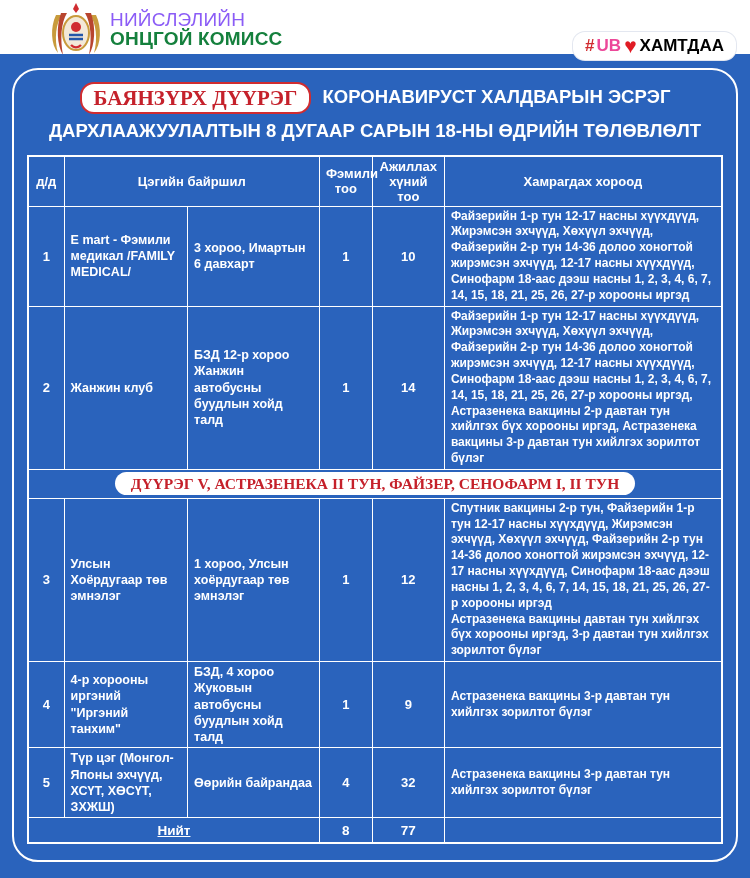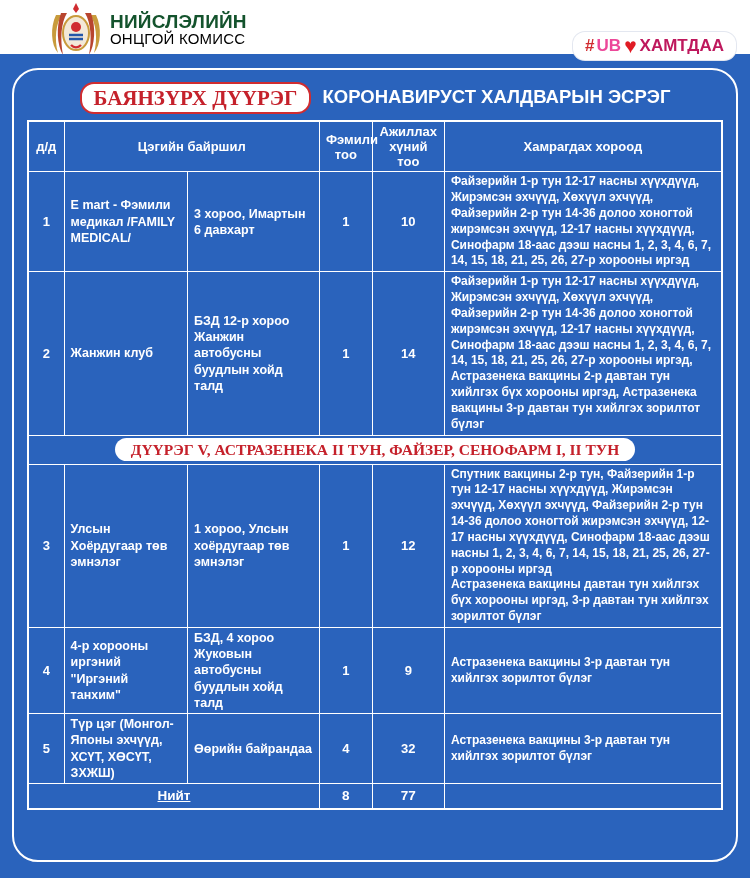--- a/index.html
+++ b/index.html
@@ -10,33 +10,33 @@
     background: #ffffff;
   }
   
   .topbar {
     height: 54px; background: #ffffff;
     display: flex; align-items: center; padding: 0 10px 0 48px;
     position: relative;
   }
   .logo { width: 56px; height: 60px; margin-top: 8px; flex: 0 0 auto; }
   .org-names { margin-left: 6px; line-height: 1.02; padding-top: 4px; }
-  .org-line1 { color: #14532d; font-weight: 700; font-size: 19px; letter-spacing: 0.2px; text-align: right; }
-  .org-line2 { color: #000000; font-weight: 400; font-size: 15px; letter-spacing: 0.2px; }
+  .org-line1 { color: #8b5cf6; font-weight: 400; font-size: 19px; letter-spacing: 0.2px; }
+  .org-line2 { color: #15803d; font-weight: 700; font-size: 19px; letter-spacing: 0.2px; }
   .hashtag-pill {
     position: absolute; right: 14px; bottom: -6px;
     background: #ffffff; border-radius: 12px; padding: 3px 12px 4px 12px;
     box-shadow: 0 0 0 1px #e3e7f0;
     font-weight: 700; font-size: 17px; display: flex; align-items: center; gap: 2px;
     z-index: 5;
   }
   .hashtag-hash { color: #d02c30; }
   .hashtag-ub { color: #ec4899; }
   .hashtag-heart { color: #e01b24; font-size: 21px; line-height: 1; margin: 0 1px; }
-  .hashtag-word { color: #be185d; }
+  .hashtag-word { color: #000000; }
 
   
   .blue-area {
     height: 842px; background: #2a63bc;
     padding: 14px 12px 0 12px; position: relative;
   }
   .blue-area::after {
     content: ""; position: absolute; left: 0; right: 0; bottom: 0; height: 7px;
     background: #4d83d6;
   }
@@ -115,20 +115,21 @@
   </div>
 </div>
 
 <div class="blue-area">
   <div class="panel">
 
     <div class="title-block">
       <span class="district-badge">БАЯНЗҮРХ ДҮҮРЭГ</span>
       <span>КОРОНАВИРУСТ ХАЛДВАРЫН ЭСРЭГ</span>
       <br>
+      <span>ДАРХЛААЖУУЛАЛТЫН 8 ДУГААР САРЫН 18-НЫ ӨДРИЙН ТӨЛӨВЛӨЛТ</span>
     </div>
 
     <table class="plan">
       <colgroup>
         <col style="width:5.2%">
           <col style="width:17.8%">
           <col style="width:19%">
         <col style="width:7.6%">
           <col style="width:10.4%">
           <col style="width:40%">

